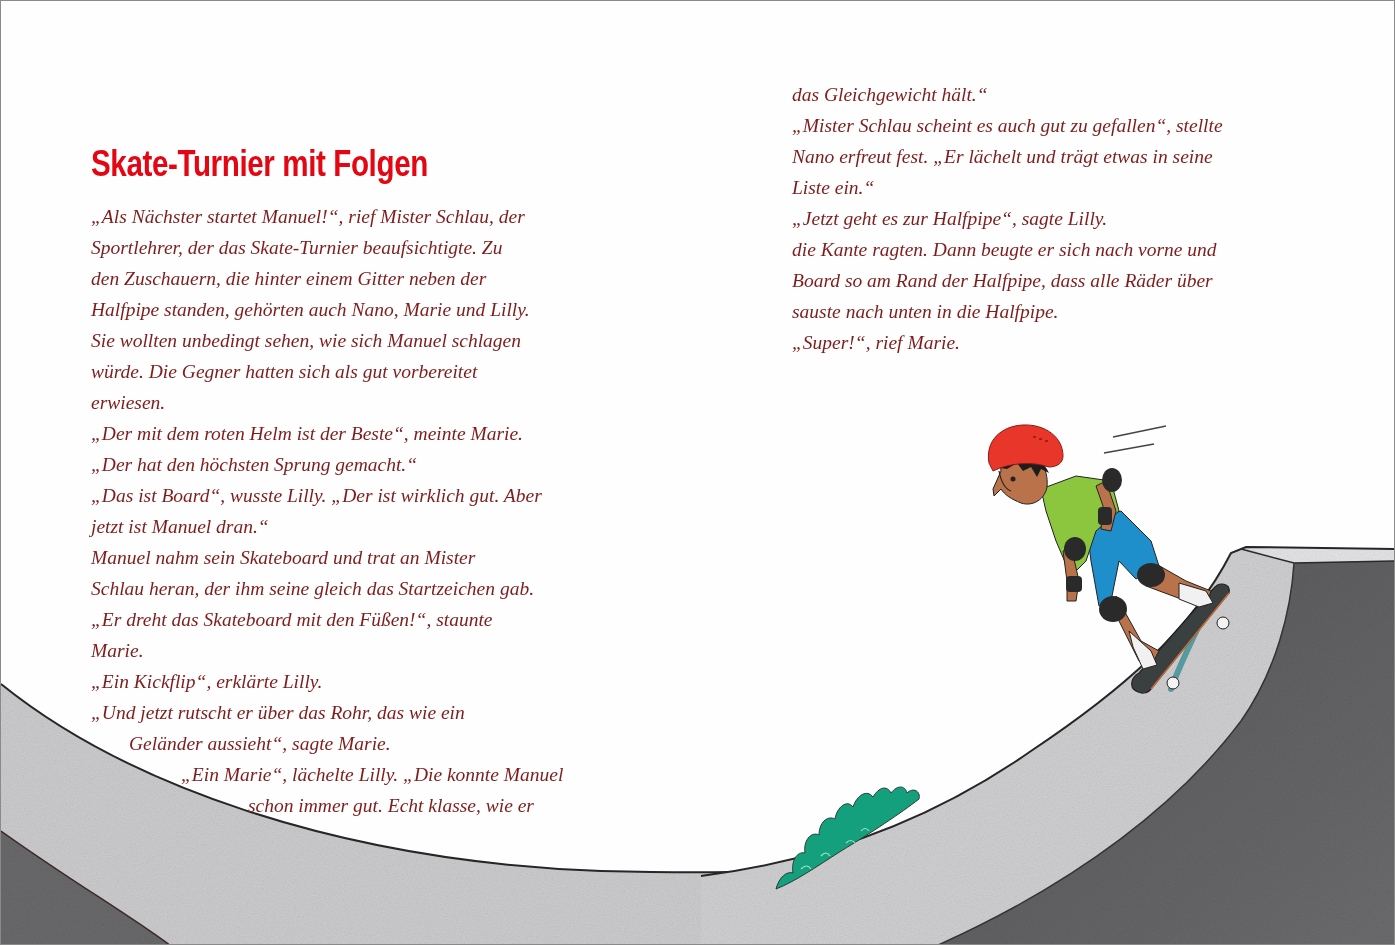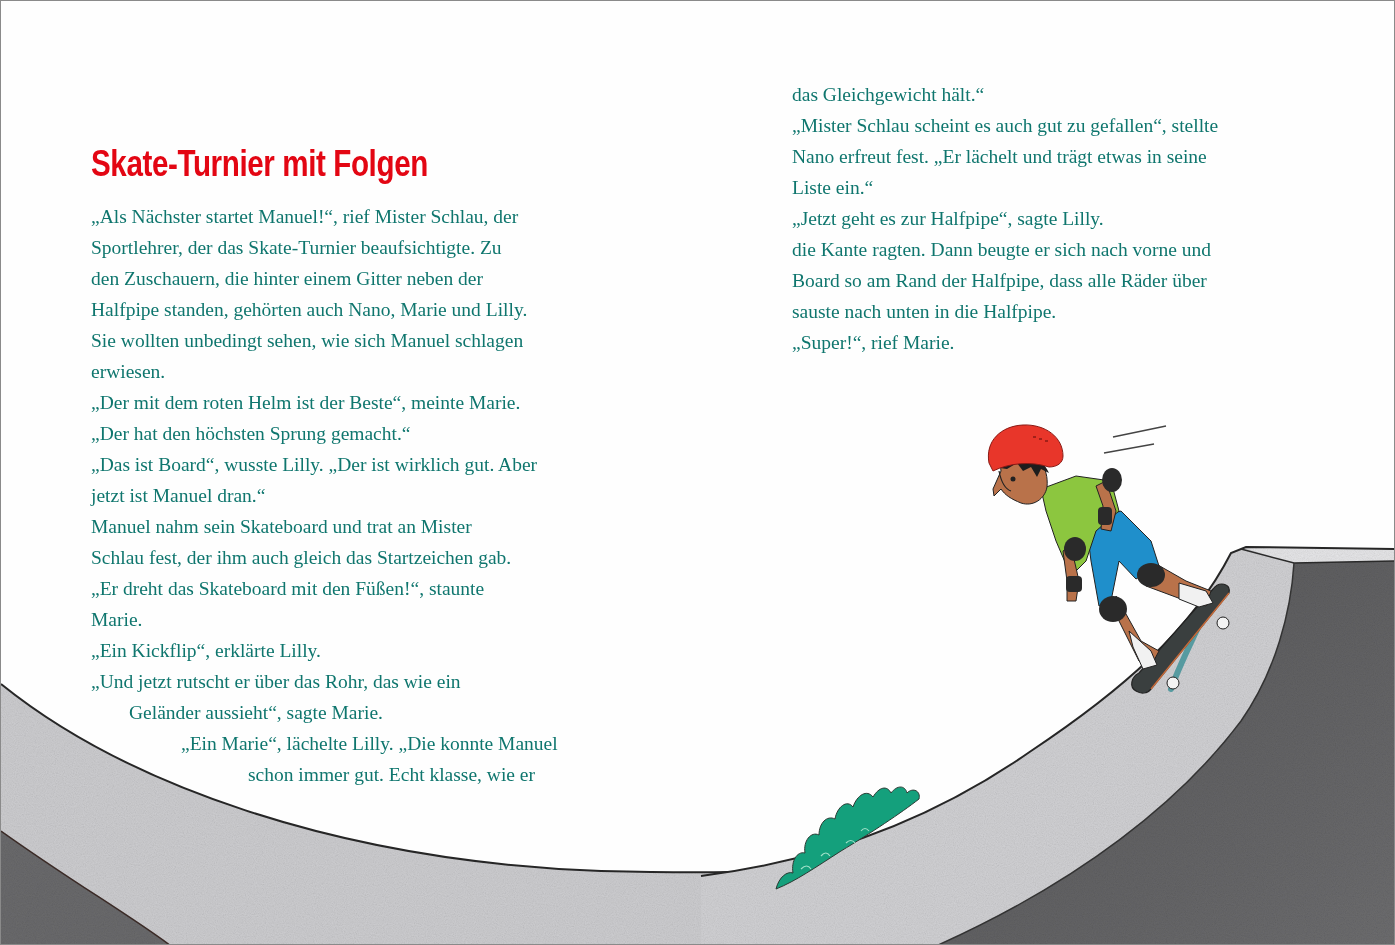--- a/index.html
+++ b/index.html
@@ -27,21 +27,22 @@
     color: #e30613;
     transform: scaleX(0.8);
     transform-origin: left top;
     white-space: nowrap;
   }
   .text-block {
     position: absolute;
     font-family: "Liberation Serif", serif;
     font-size: 19.5px;
     line-height: 31px;
-    color: #0f766e;
+    color: #7f1d1d;
+    font-style: italic;
   }
   .text-block .line { display: block; white-space: nowrap; height: 31px; }
   .left-text { left: 90px; top: 200px; }
   .right-text { left: 791px; top: 78px; }
 </style>
 </head>
 <body>
 
 <div class="spread">
 
@@ -129,27 +130,28 @@
   </svg>
 
   <h1 class="title">Skate-Turnier mit Folgen</h1>
 
   <div class="text-block left-text">
     <span class="line">„Als Nächster startet Manuel!“, rief Mister Schlau, der</span>
     <span class="line">Sportlehrer, der das Skate-Turnier beaufsichtigte. Zu</span>
     <span class="line">den Zuschauern, die hinter einem Gitter neben der</span>
     <span class="line">Halfpipe standen, gehörten auch Nano, Marie und Lilly.</span>
     <span class="line">Sie wollten unbedingt sehen, wie sich Manuel schlagen</span>
+    <span class="line">würde. Die Gegner hatten sich als gut vorbereitet</span>
     <span class="line">erwiesen.</span>
     <span class="line">„Der mit dem roten Helm ist der Beste“, meinte Marie.</span>
     <span class="line">„Der hat den höchsten Sprung gemacht.“</span>
     <span class="line">„Das ist Board“, wusste Lilly. „Der ist wirklich gut. Aber</span>
     <span class="line">jetzt ist Manuel dran.“</span>
     <span class="line">Manuel nahm sein Skateboard und trat an Mister</span>
-    <span class="line">Schlau fest, der ihm auch gleich das Startzeichen gab.</span>
+    <span class="line">Schlau heran, der ihm seine gleich das Startzeichen gab.</span>
     <span class="line"> „Er dreht das Skateboard mit den Füßen!“, staunte</span>
     <span class="line">Marie.</span>
     <span class="line">„Ein Kickflip“, erklärte Lilly.</span>
     <span class="line">„Und jetzt rutscht er über das Rohr, das wie ein</span>
     <span class="line" style="padding-left:38px">Geländer aussieht“, sagte Marie.</span>
     <span class="line" style="padding-left:90px">„Ein Marie“, lächelte Lilly. „Die konnte Manuel</span>
     <span class="line" style="padding-left:157px">schon immer gut. Echt klasse, wie er</span>
   </div>
 
   <div class="text-block right-text">

